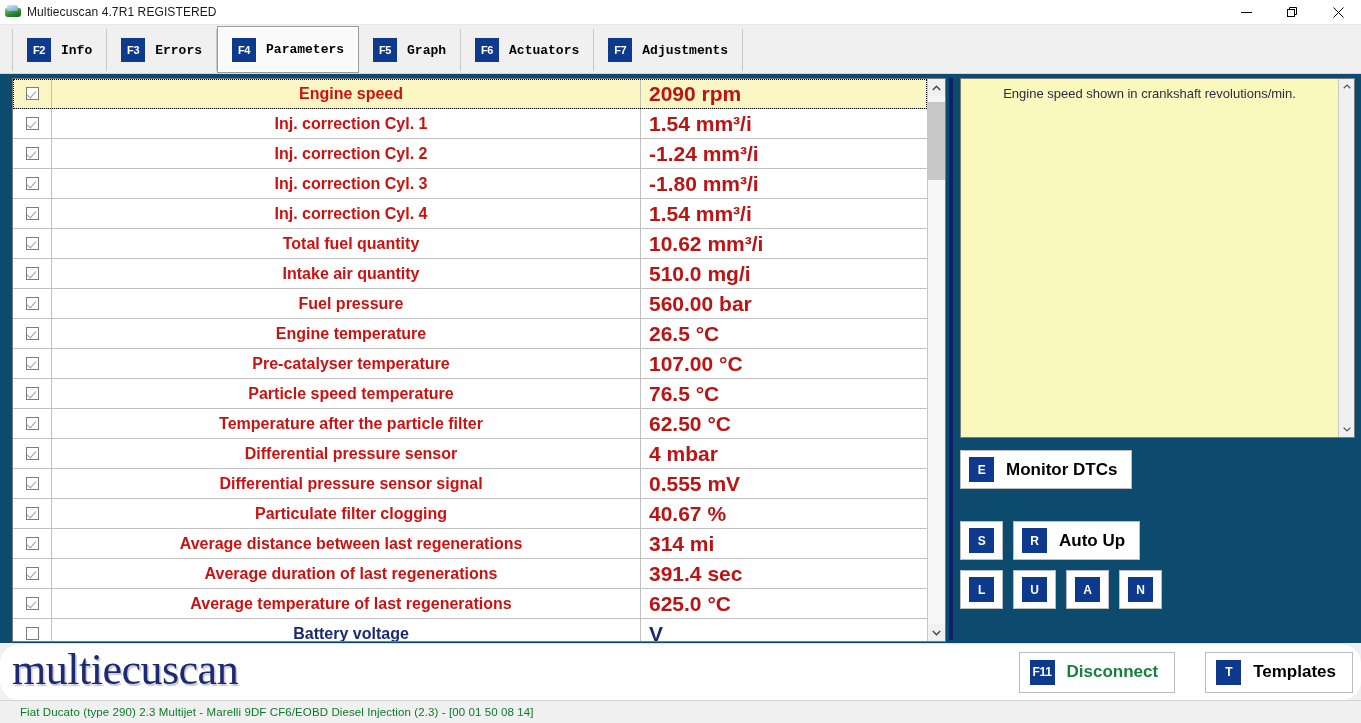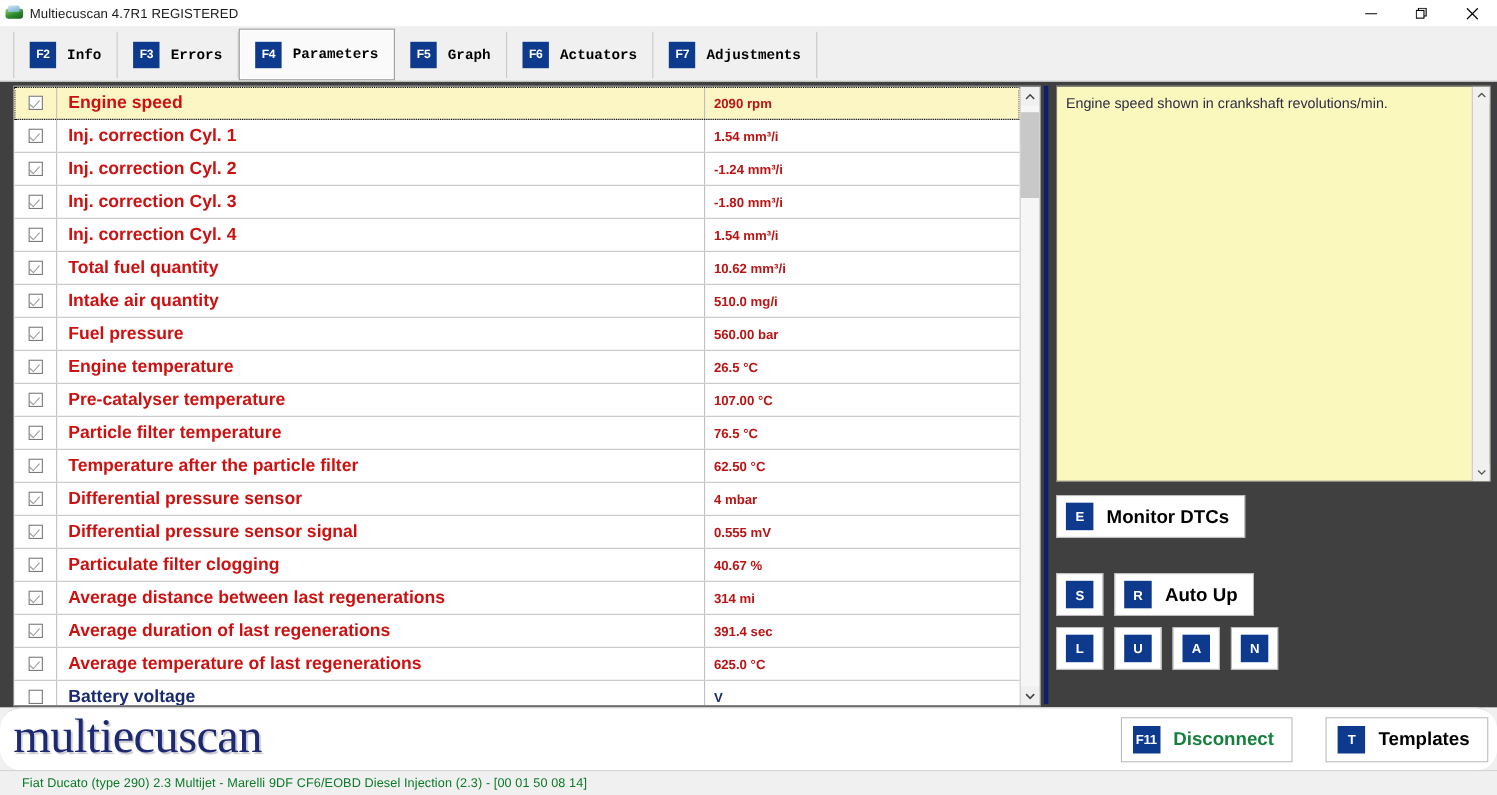--- a/index.html
+++ b/index.html
@@ -82,23 +82,24 @@
   }
   .tab-label {
     font-size: 13px; font-weight: bold; color: #000;
     font-family: Liberation Mono, monospace;
   }
 
   
   .bodyrow {
     flex: 1 1 auto;
     display: flex;
-    background: #404040;
+    background: #0c4a6e;
     padding: 4px 6px 0 12px;
     min-height: 0;
+    text-align: center;
   }
 
   
   .gridwrap {
     width: 932px; min-width: 932px;
     display: flex;
     border: 1px solid #7a7a7a;
     background: #ffffff;
     overflow: hidden;
     height: 562px;
@@ -146,21 +147,21 @@
     padding-left: 10px;
     font-size: 16px; font-weight: bold;
     color: #cc1111;
     white-space: nowrap; overflow: hidden;
     font-family: "Liberation Sans", sans-serif;
     box-sizing: border-box;
   }
   .val-cell {
     flex: 1 1 auto;
     padding-left: 8px;
-    font-size: 12px; font-weight: bold;
+    font-size: 21px; font-weight: bold;
     color: #bb1414;
     white-space: nowrap; overflow: hidden;
     border-left: 1px solid #c0c0c0;
     height: 100%;
     display: flex; align-items: center;
     font-family: "Liberation Sans", sans-serif;
     box-sizing: border-box;
   }
   .grow.sel .name-cell { color: #cc1111; }
   .grow.unchecked .name-cell,
@@ -422,21 +423,21 @@
             <div class="cb-cell">
               <span class="cbox on"></span>
             </div>
             <div class="name-cell">Pre-catalyser temperature</div>
             <div class="val-cell">107.00 °C</div>
           </div>
           <div class="grow">
             <div class="cb-cell">
               <span class="cbox on"></span>
             </div>
-            <div class="name-cell">Particle filter temperature</div>
+            <div class="name-cell">Particle speed temperature</div>
             <div class="val-cell">76.5 °C</div>
           </div>
           <div class="grow">
             <div class="cb-cell">
               <span class="cbox on"></span>
             </div>
             <div class="name-cell">Temperature after the particle filter</div>
             <div class="val-cell">62.50 °C</div>
           </div>
           <div class="grow">

